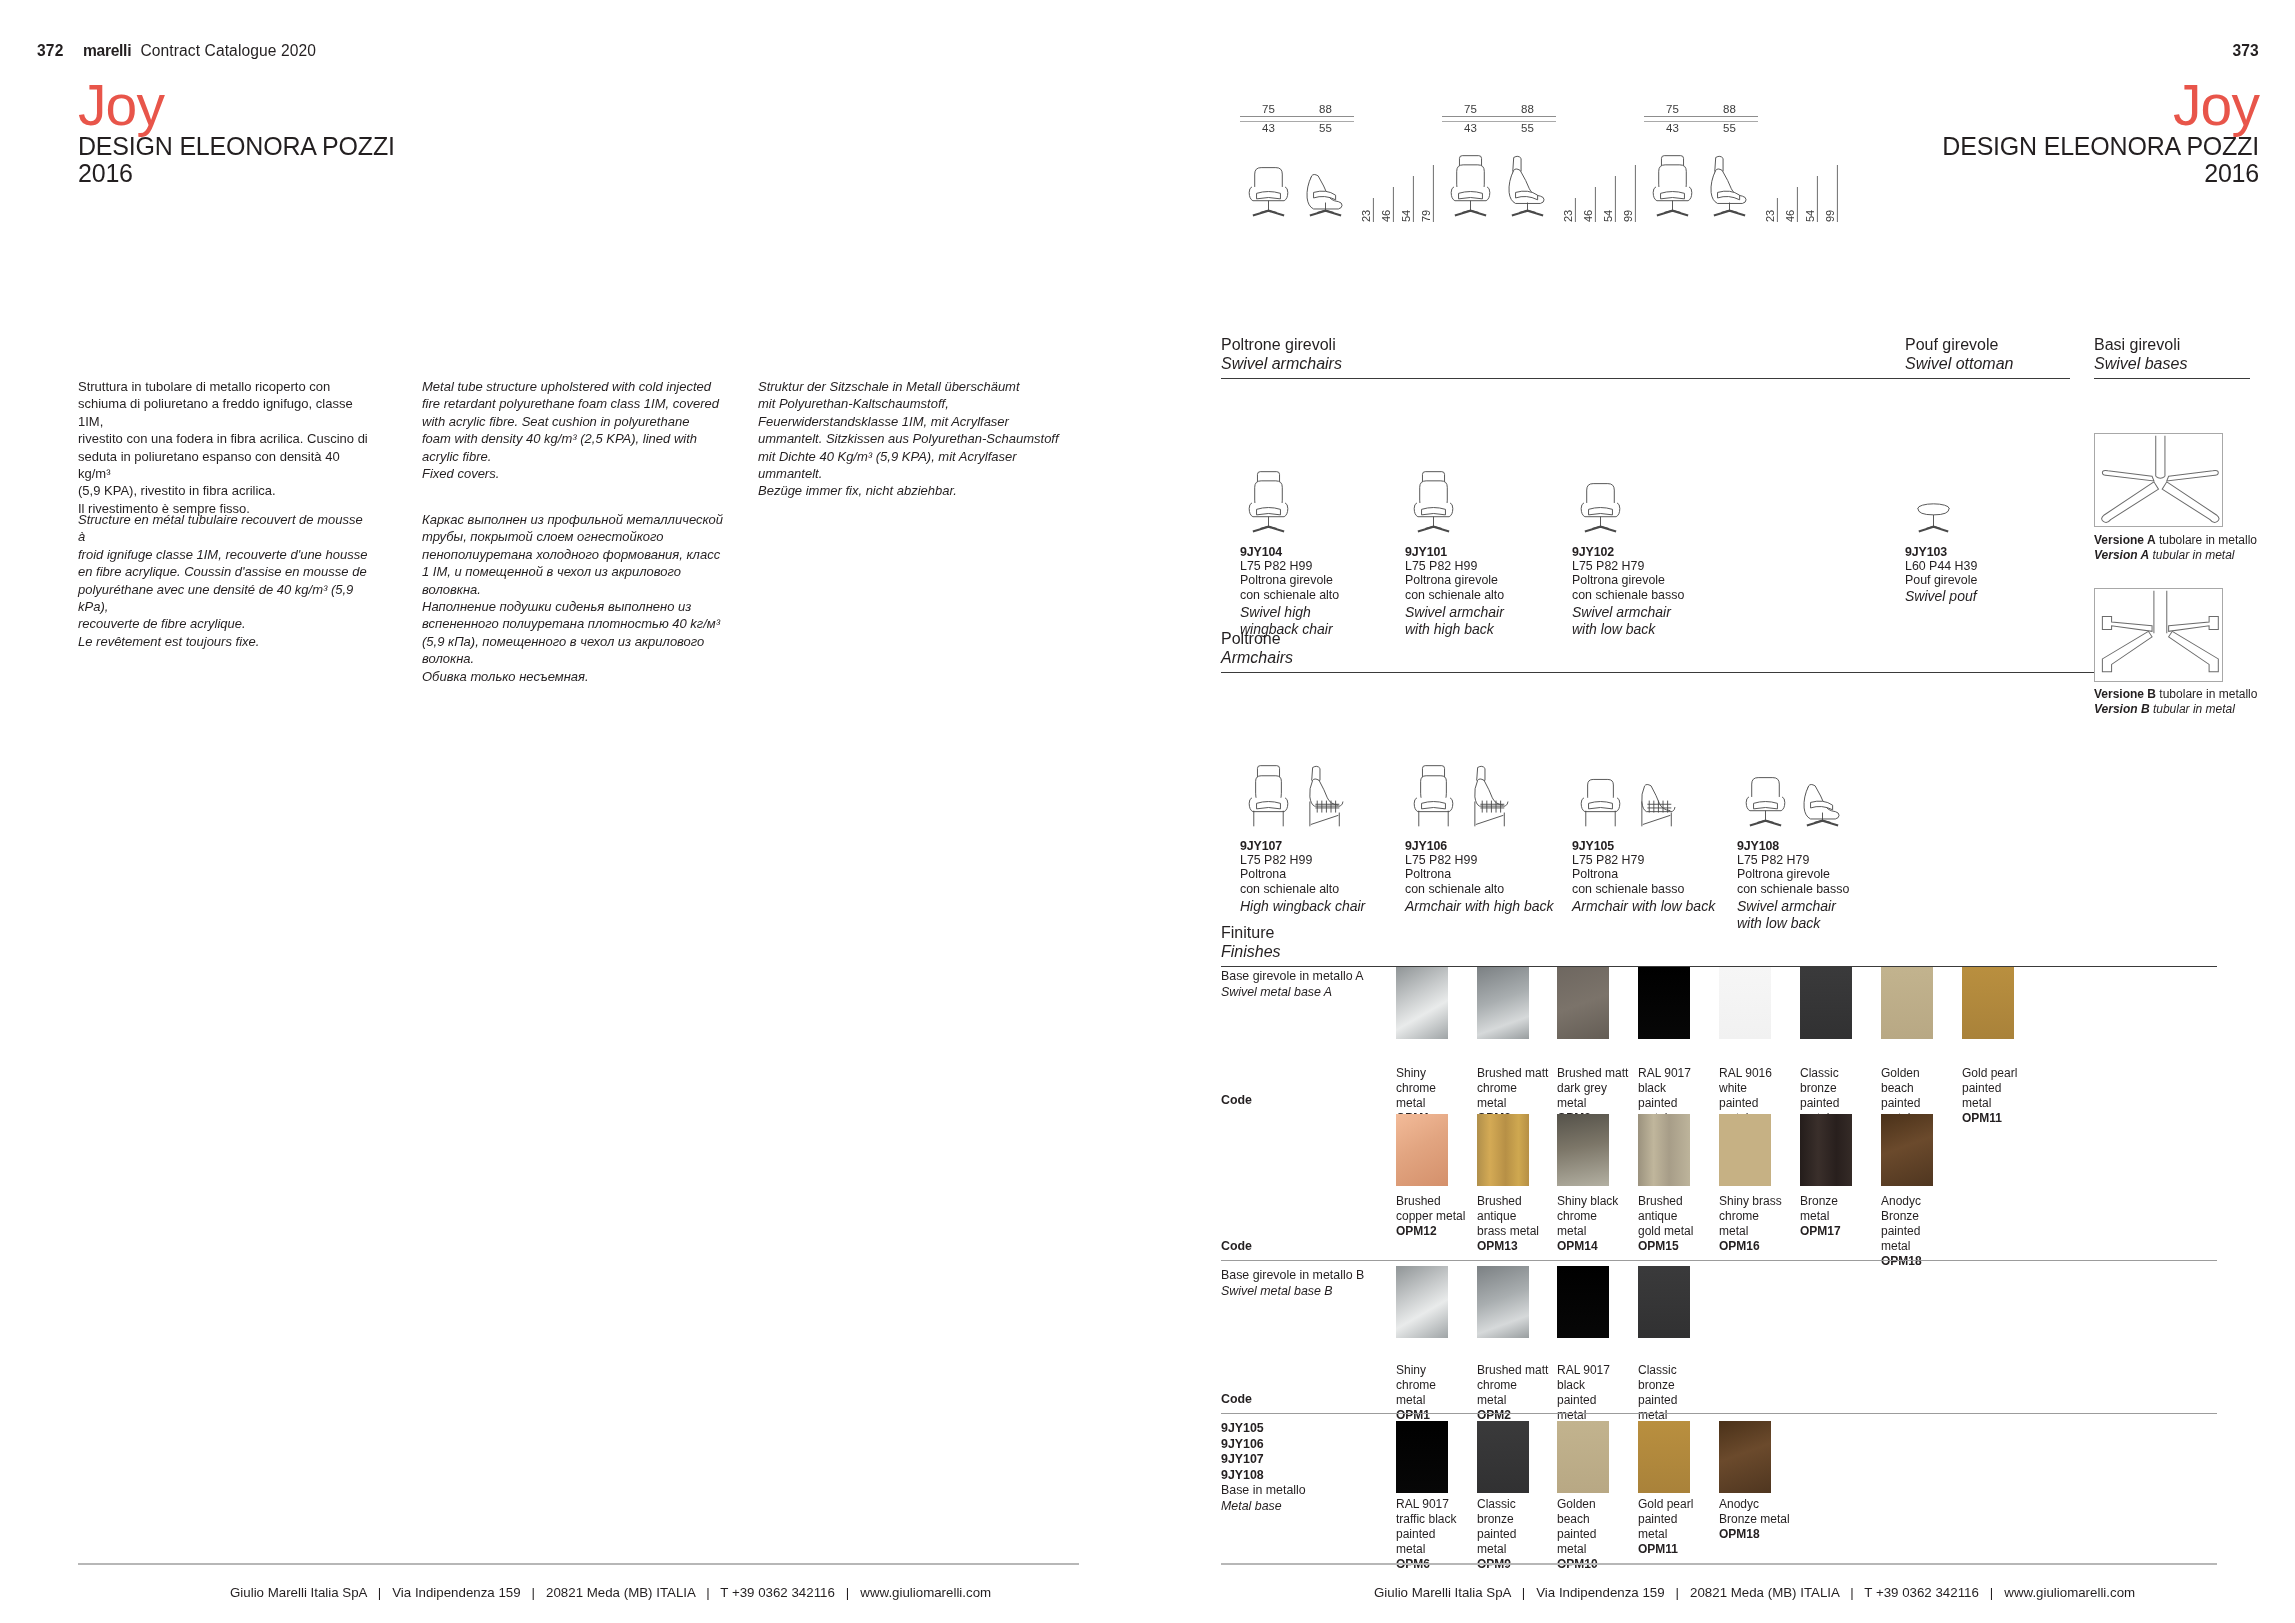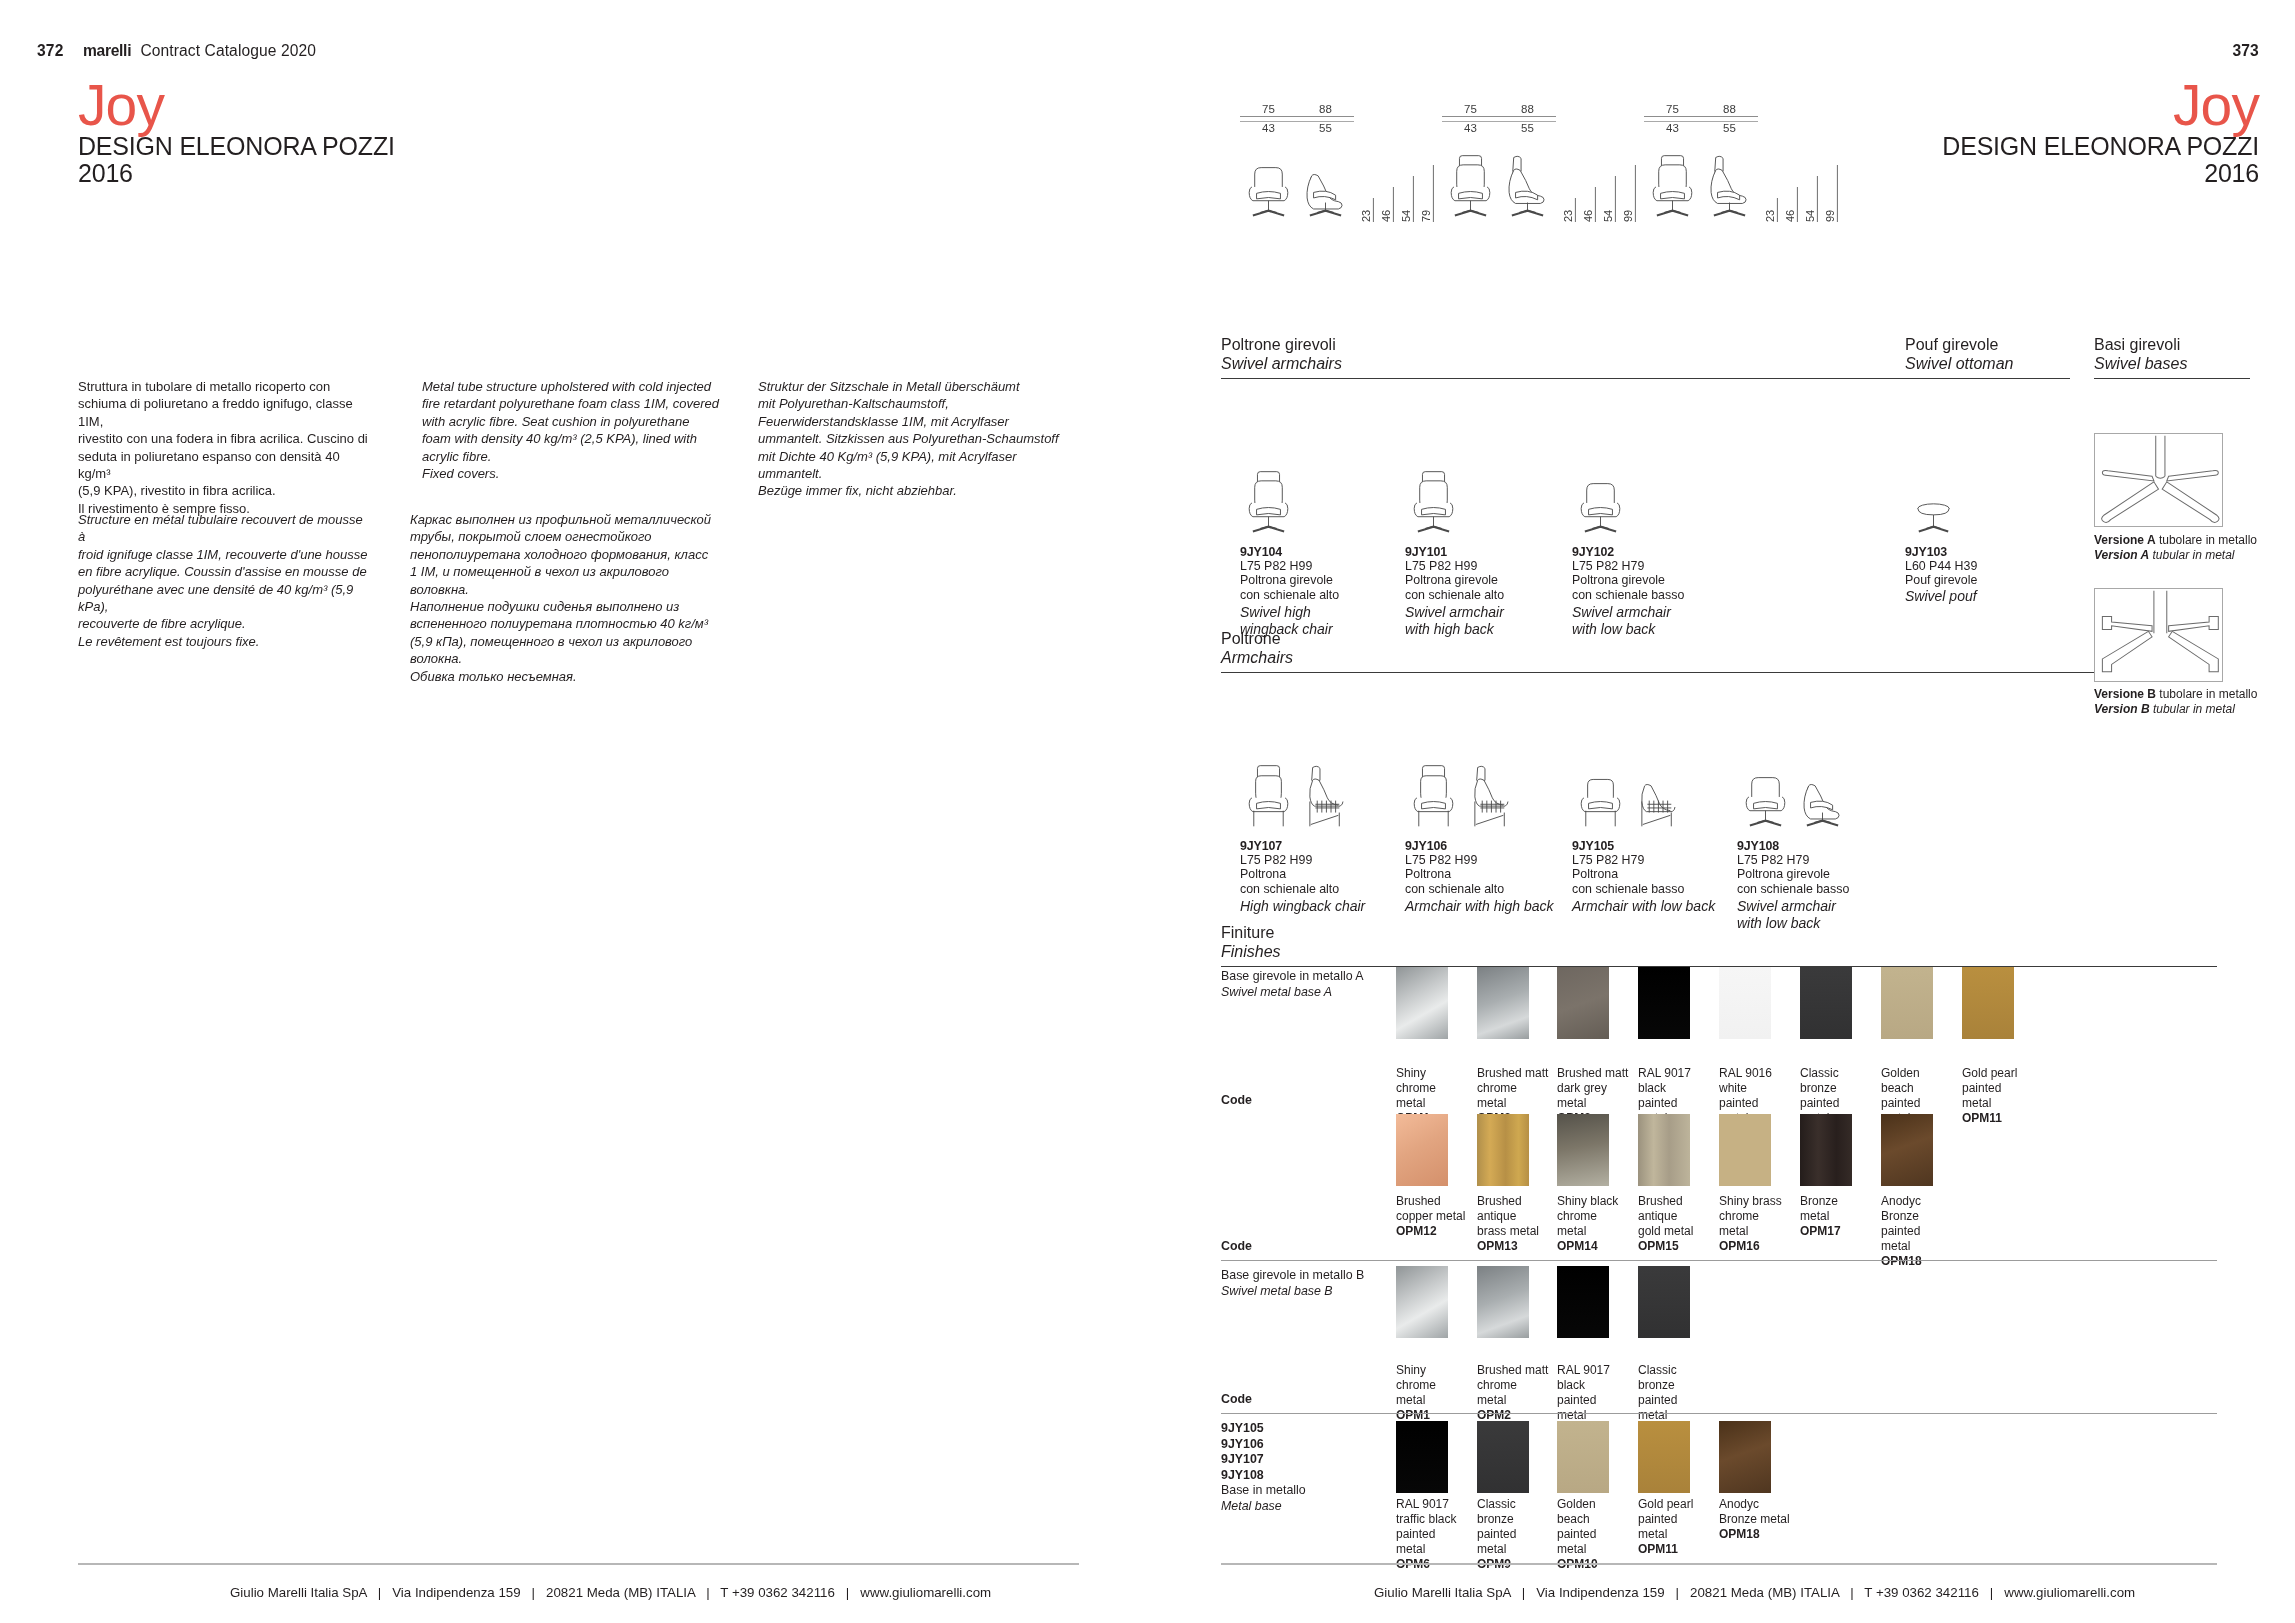--- a/index.html
+++ b/index.html
@@ -30,21 +30,21 @@
     font-weight: 400; letter-spacing: -0.9px;
   }
   .designer { font-size: 25px; line-height: 1.08; font-weight: 400; letter-spacing: -0.2px; color:#231f20;}
   .year { font-size: 25px; line-height: 1.08; font-weight: 400; letter-spacing: -0.2px; color:#231f20;}
 
   
   .txt-col { position: absolute; font-size: 13px; line-height: 1.34; color: #231f20; white-space: pre-line;}
   .tc1 { left: 78px;  top: 378px; width: 294px; }
   .tc1b{ left: 78px;  top: 511px; width: 294px; font-style: italic;}
   .tc2 { left: 422px; top: 378px; width: 303px; font-style: italic;}
-  .tc2b{ left: 410px; top: 511px; width: 303px; font-style: italic;}
+  .tc2b{ left: 422px; top: 511px; width: 303px; font-style: italic;}
   .tc3 { left: 758px; top: 378px; width: 303px; font-style: italic;}
 
   
   .footer-rule { position: absolute; height: 1.8px; background: #b7b7b7; }
   .footer-rule.l { left: 78px; width: 1001px; top: 1563px; }
   .footer-rule.r { left: 1221px; width: 996px; top: 1563px; }
   .footer-txt { position: absolute; font-size: 13.3px; color: #231f20; top: 1585px; white-space: nowrap; }
   .footer-txt.l { left: 230px; }
   .footer-txt.r { left: 1374px; }
   .footer-txt .sep { padding: 0 7.3px; }

